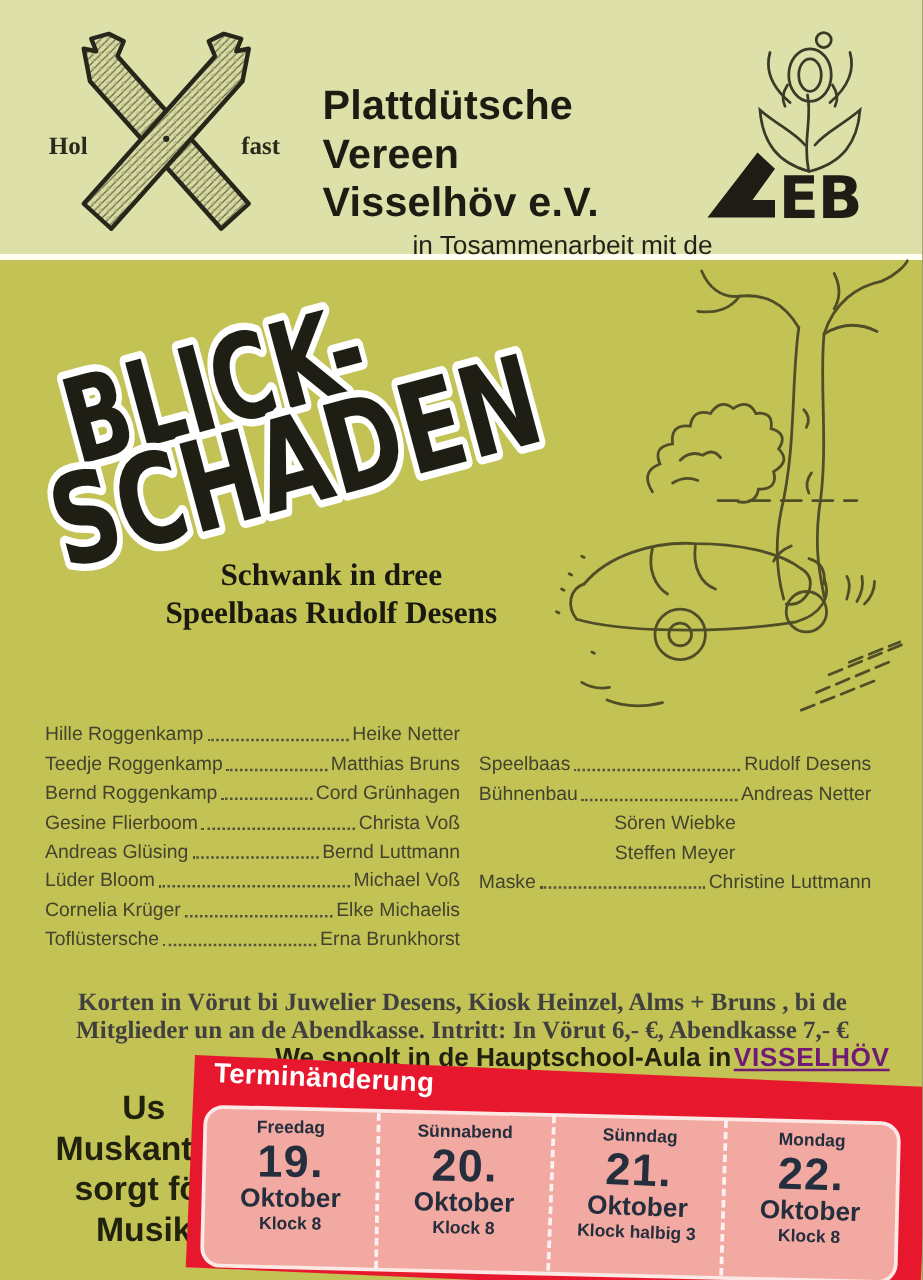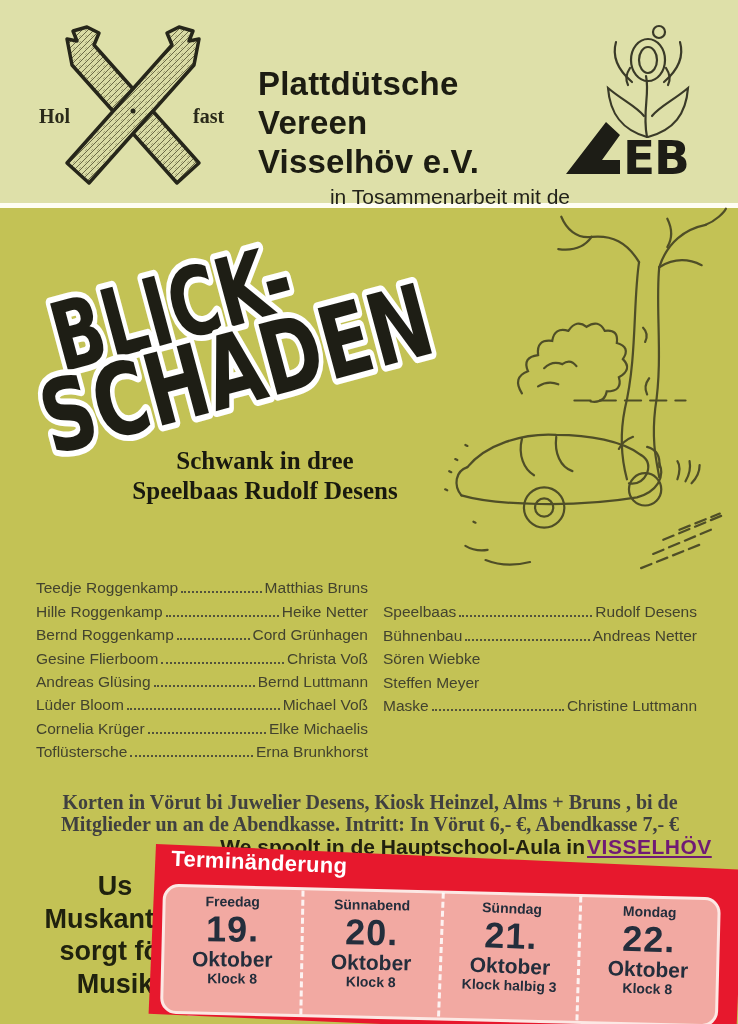--- a/index.html
+++ b/index.html
@@ -22,21 +22,21 @@
   .illus path,.illus circle{stroke:#4f4e27;fill:none;stroke-width:2.2;stroke-linecap:round;}
   
   .subtitle{position:absolute;left:90px;top:446px;width:350px;text-align:center;
     font-family:"Liberation Serif",serif;font-weight:bold;font-size:25px;line-height:30px;color:#19190f;}
   
   .cast{position:absolute;color:#43432e;font-size:15.5px;}
   .cast-left{left:36px;top:574px;width:332px;}
   .cast-right{left:383px;top:598px;width:314px;}
   .cast-row{display:flex;align-items:flex-end;height:23.4px;white-space:nowrap;}
   .leader{flex:1 1 auto;border-bottom:2px dotted #53533c;margin:0 3px 4px 3px;min-width:8px;}
-  .right-name{justify-content:flex-start;}
+  .right-name{justify-content:center;}
   .mt24{}
   
   .tickets{position:absolute;left:28px;top:780px;width:684px;text-align:center;
     font-family:"Liberation Serif",serif;font-weight:bold;font-size:20px;line-height:22px;color:#404040;margin-top:11px;}
   
   .venue{position:absolute;left:204px;top:835px;width:524px;text-align:center;
     font-weight:bold;font-size:21px;color:#21210f;z-index:2;white-space:nowrap;}
   .venue .hl{color:#701a75;margin-left:2px;letter-spacing:.5px;text-decoration:underline;}
   
   .music{position:absolute;left:20px;top:870px;width:190px;text-align:center;
@@ -166,28 +166,28 @@
     <text x="52" y="250" font-size="100" textLength="400" lengthAdjust="spacingAndGlyphs" transform="rotate(-15 52 250)">SCHADEN</text>
   </svg>
 
   <div class="subtitle">
     <div>Schwank in dree</div>
     <div>Speelbaas Rudolf Desens</div>
   </div>
 
   <div class="cast cast-left">
     <div class="cast-row">
+        <span>Hille Roggenkamp</span>
+        <span class="leader"></span>
+        <span>Heike Netter</span>
+      </div>
+    <div class="cast-row">
         <span>Teedje Roggenkamp</span>
         <span class="leader"></span>
         <span>Matthias Bruns</span>
-      </div>
-    <div class="cast-row">
-        <span>Hille Roggenkamp</span>
-        <span class="leader"></span>
-        <span>Heike Netter</span>
       </div>
     <div class="cast-row">
         <span>Bernd Roggenkamp</span>
         <span class="leader"></span>
         <span>Cord Grünhagen</span>
       </div>
     <div class="cast-row">
         <span>Gesine Flierboom</span>
         <span class="leader"></span>
         <span>Christa Voß</span>

